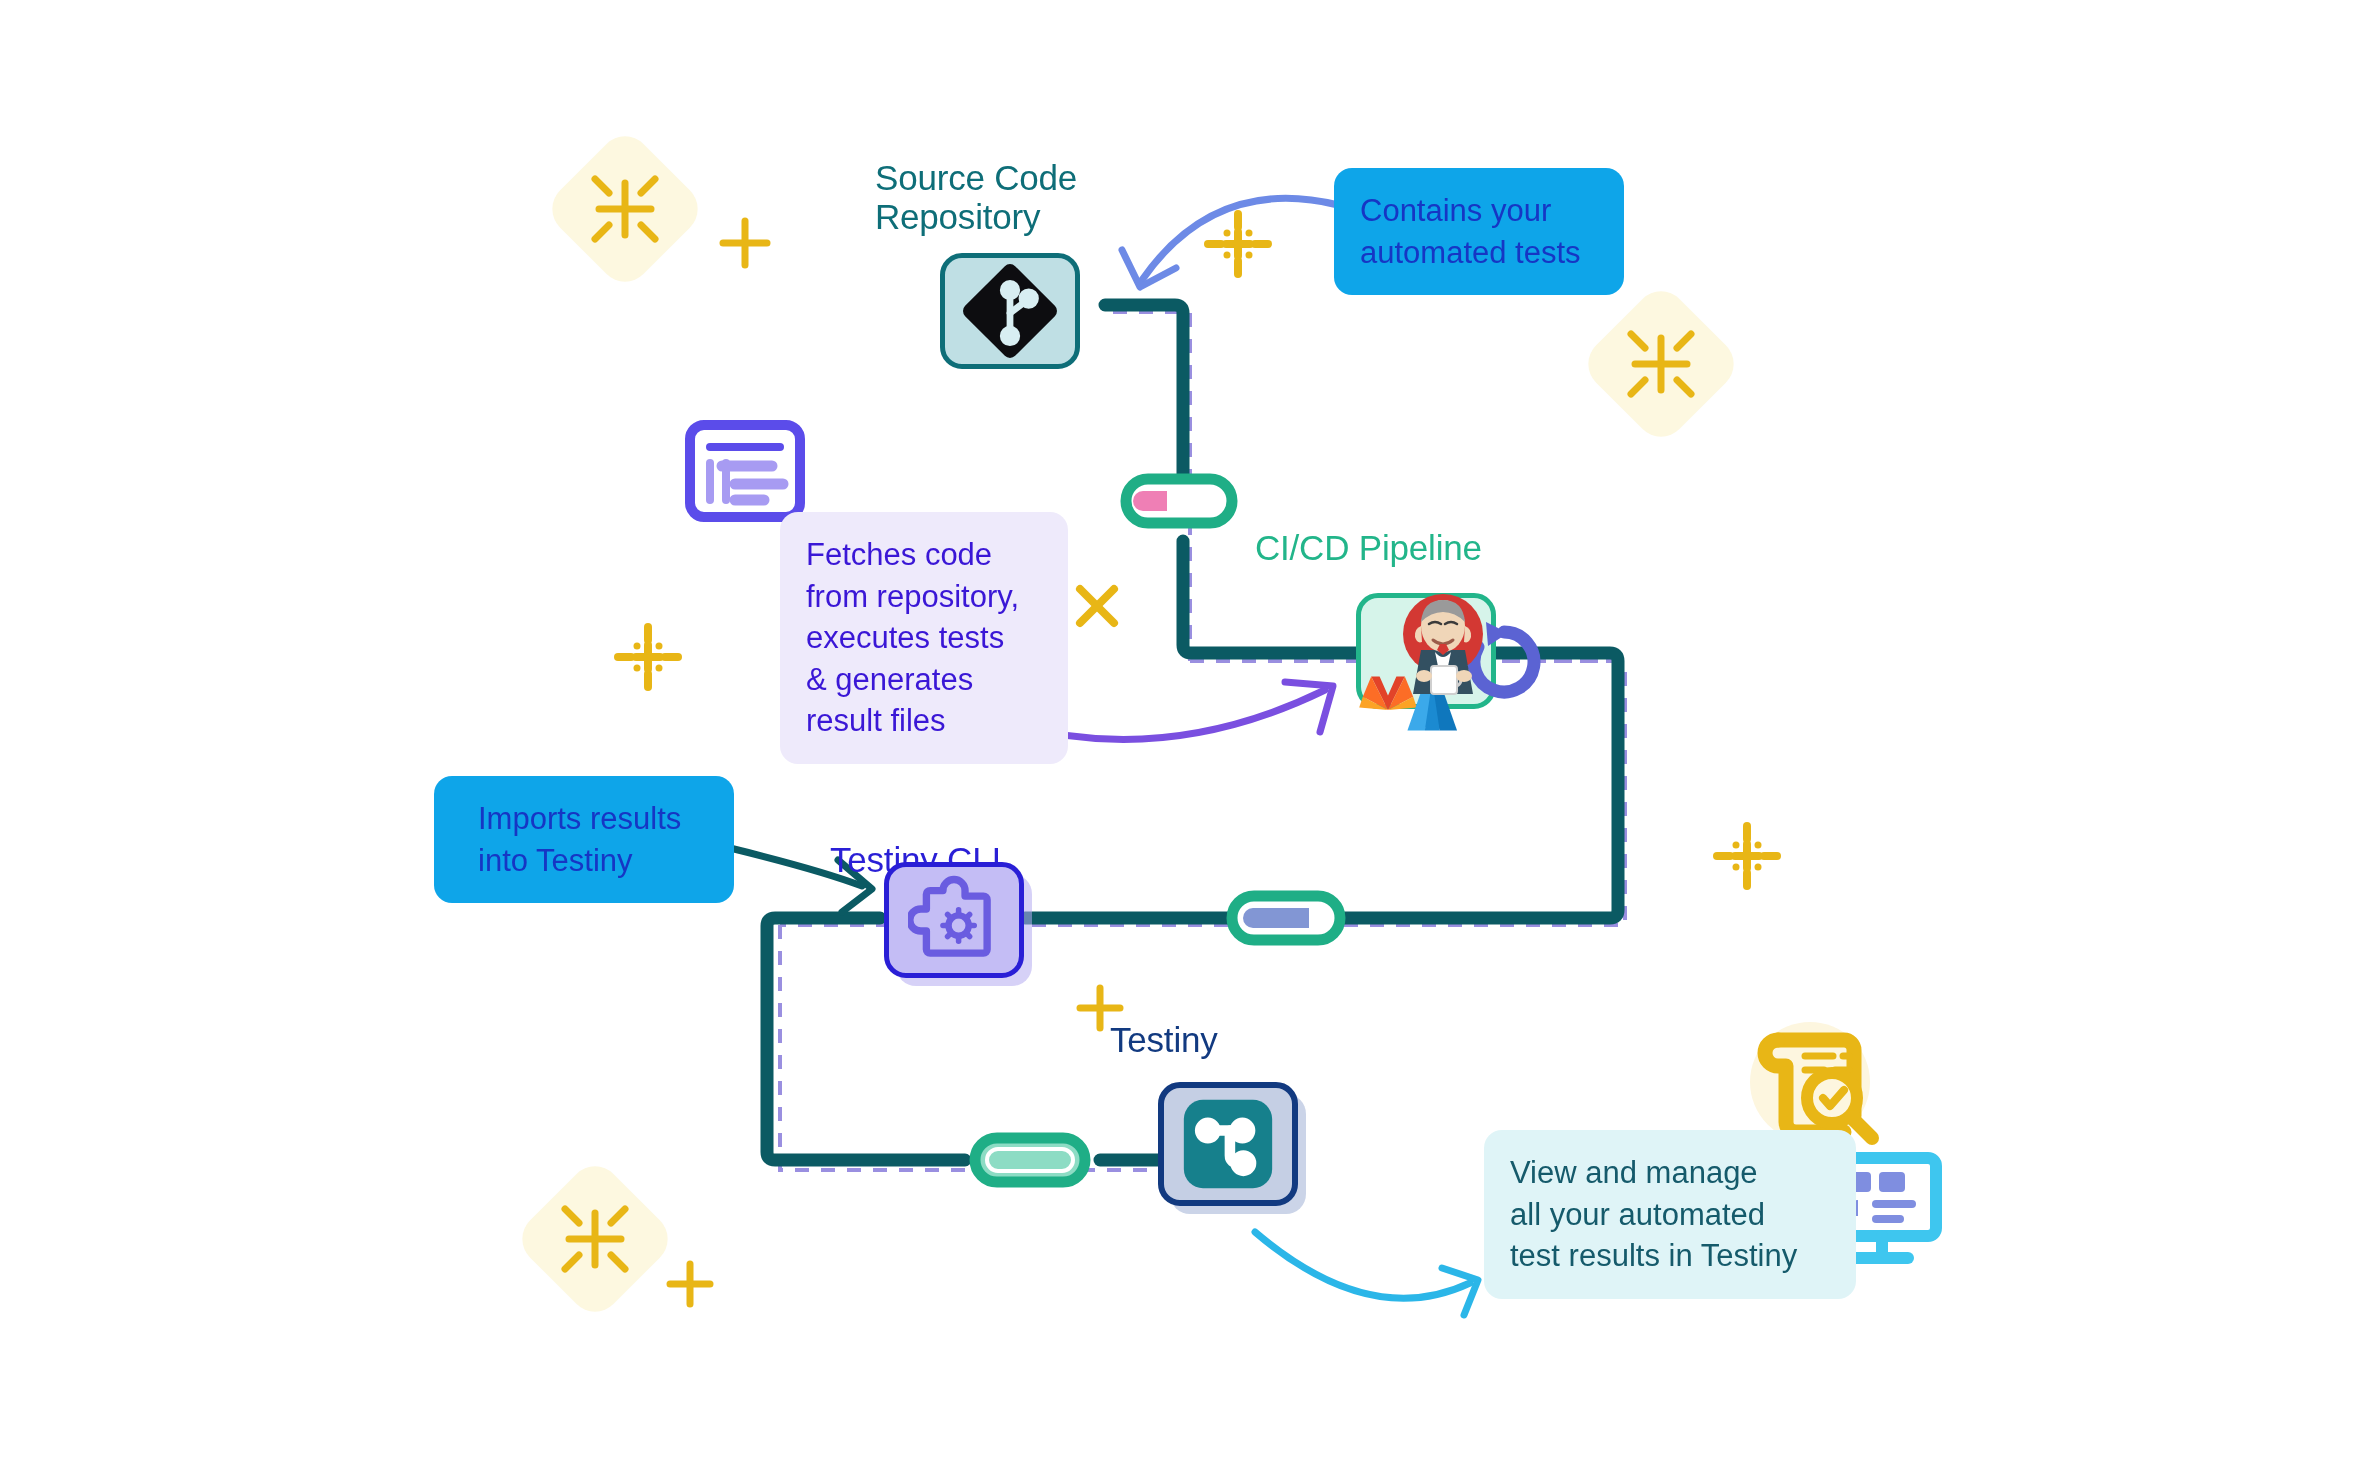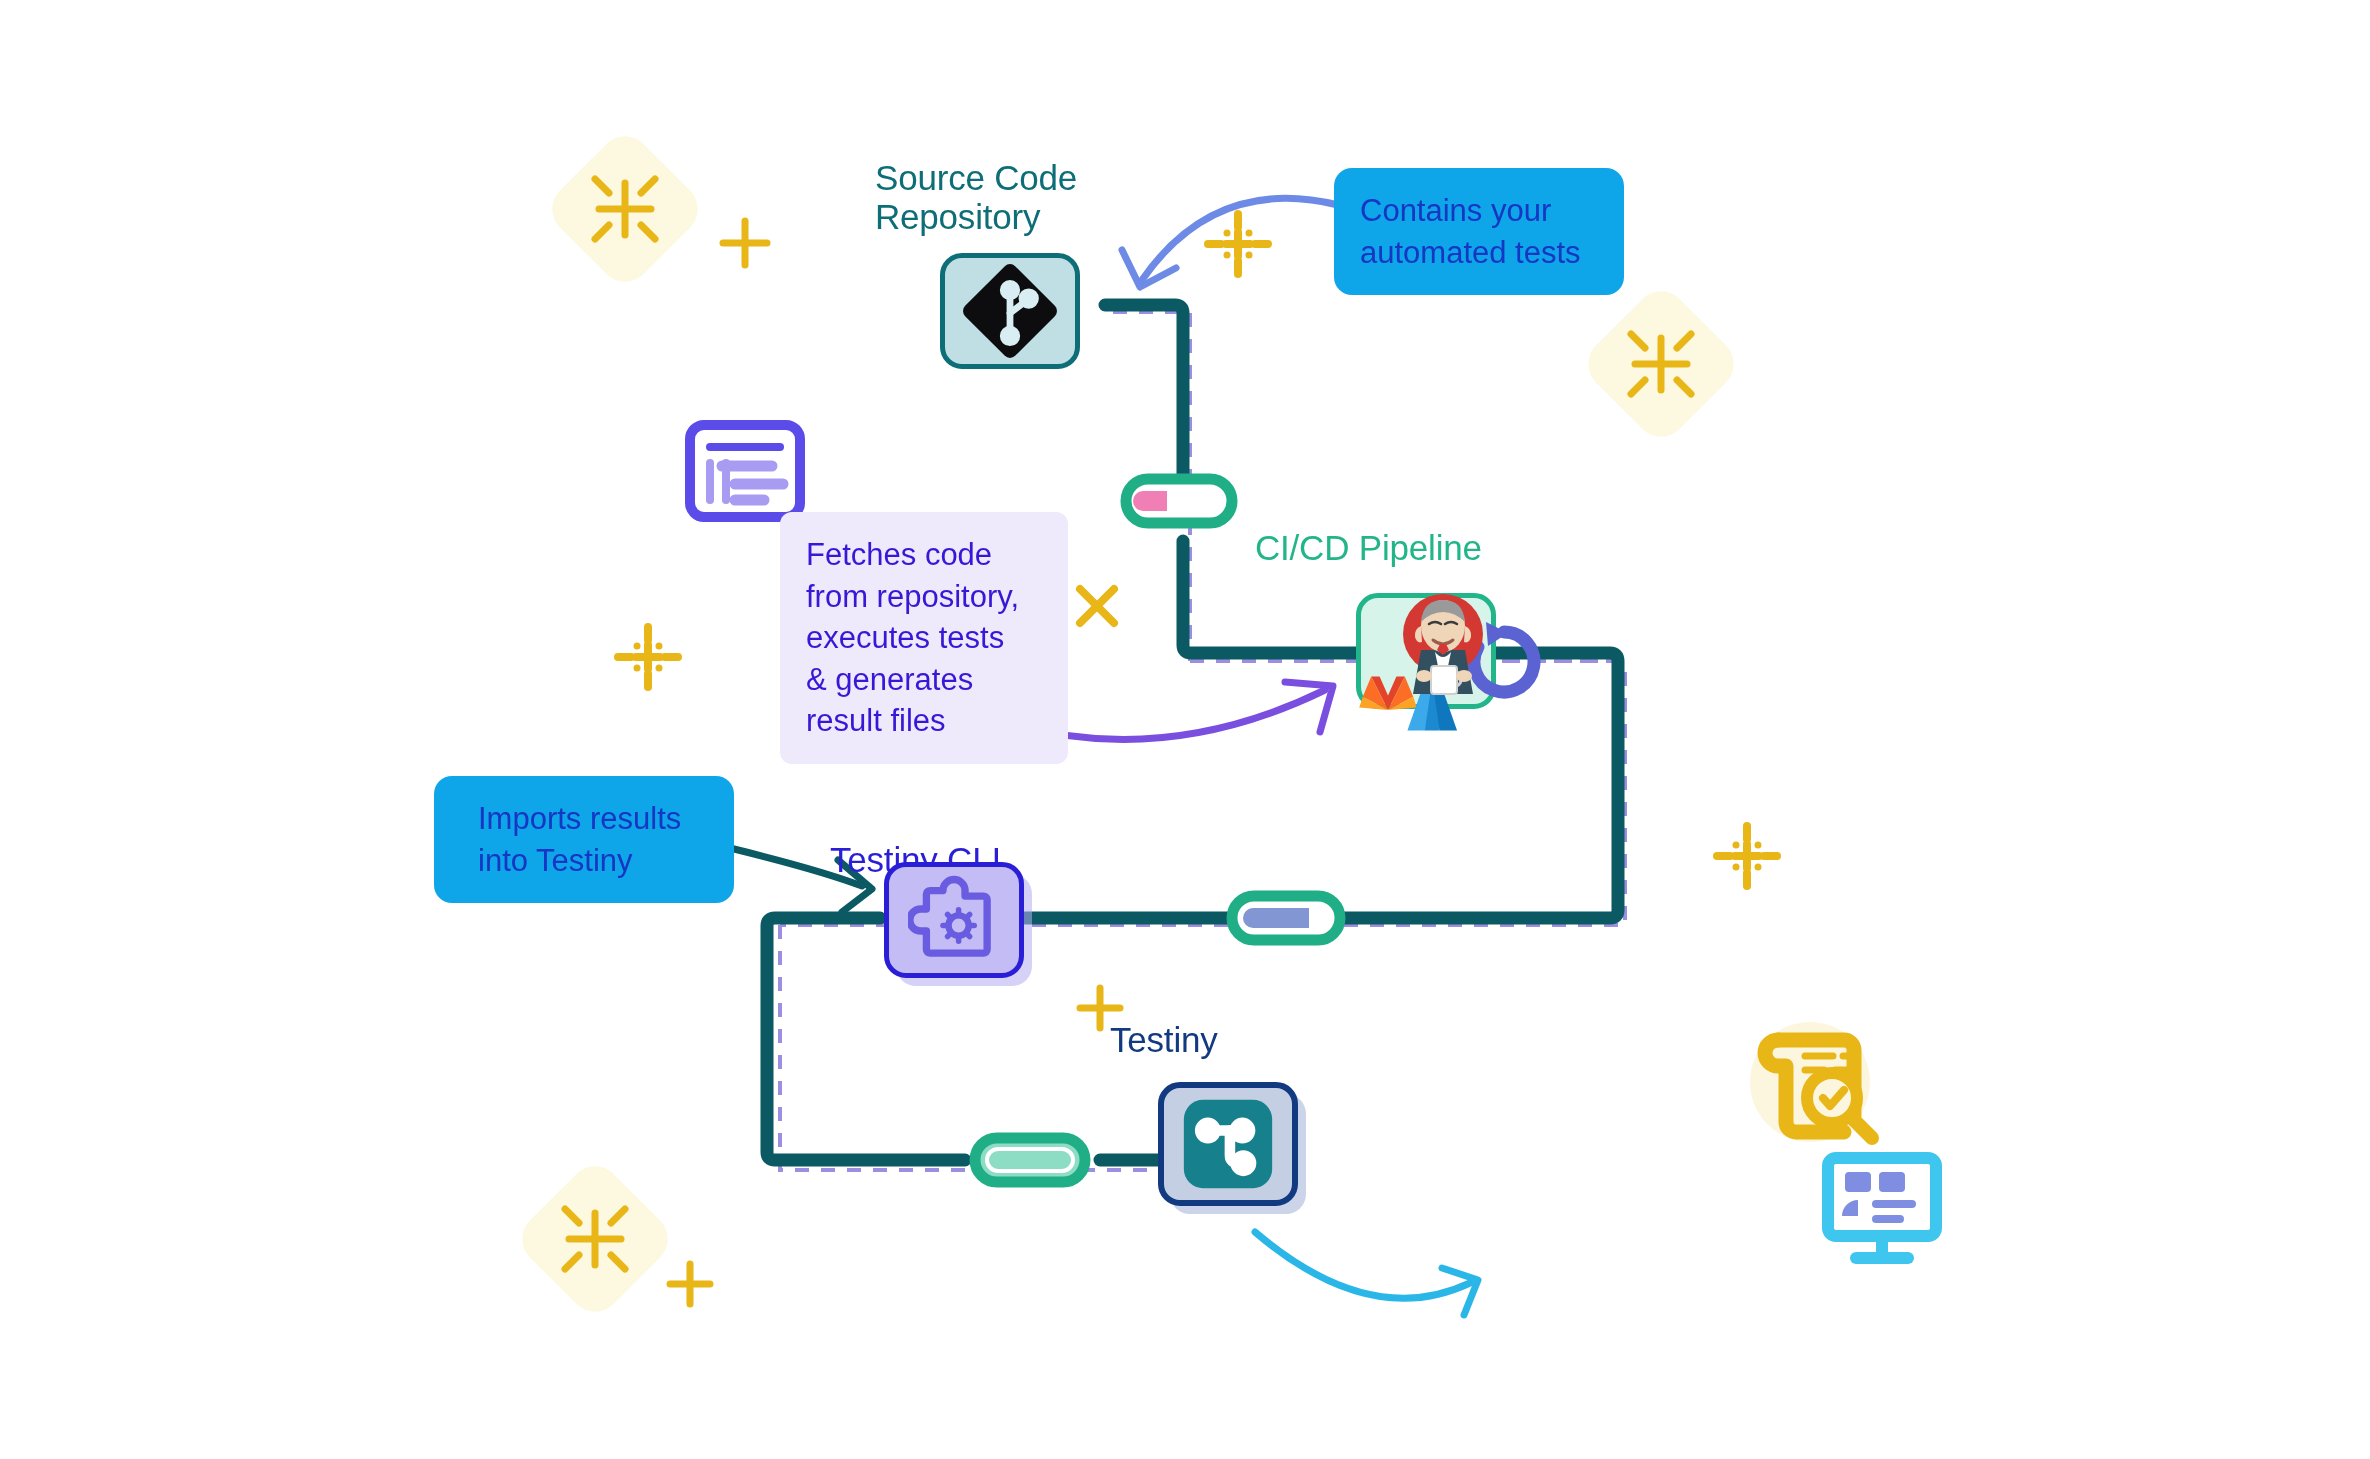--- a/index.html
+++ b/index.html
@@ -25,21 +25,21 @@
   .tile-cli{width:140px;height:116px;background:#c4bdf5;border:5px solid #2a1fd6;
             box-shadow:10px 10px 0 -2px rgba(180,172,240,.55);}
   
   .tile-testiny{width:140px;height:124px;background:#c5cfe4;border:6px solid #123a80;
             box-shadow:10px 10px 0 -2px rgba(186,198,224,.75);}
 
   
   .bubble{position:absolute;border-radius:18px;box-sizing:border-box;
           padding:22px 26px;line-height:1.34;white-space:pre-line;}
   .bubble-blue{background:#0ea5e9;color:#1636c4;font-size:31px;}
-  .bubble-violet{background:#eeeafb;color:#3a17d6;font-size:31px;border-radius:12px;}
+  .bubble-violet{background:#eeeafb;color:#3a17d6;font-size:31px;}
   .bubble-teal{background:#dff4f7;color:#155a6b;font-size:31px;}
 
   
   .diamond{position:absolute;background:#fdf8e0;border-radius:26px;transform:rotate(45deg);}
 </style>
 </head>
 <body>
 
 <div id="stage">
 
@@ -312,14 +312,17 @@
 
   <div class="bubble bubble-violet" style="left:780px;top:512px;width:288px;">Fetches code
 from repository,
 executes tests
 &amp; generates
 result files</div>
 
   <div class="bubble bubble-blue" style="left:434px;top:776px;width:300px;padding-left:44px;">Imports results
 into Testiny</div>
 
+  <div class="bubble bubble-teal" style="left:1484px;top:1130px;width:372px;">View and manage
+all your automated
+test results in Testiny</div>
 
 </div>
 
 </body></html>

